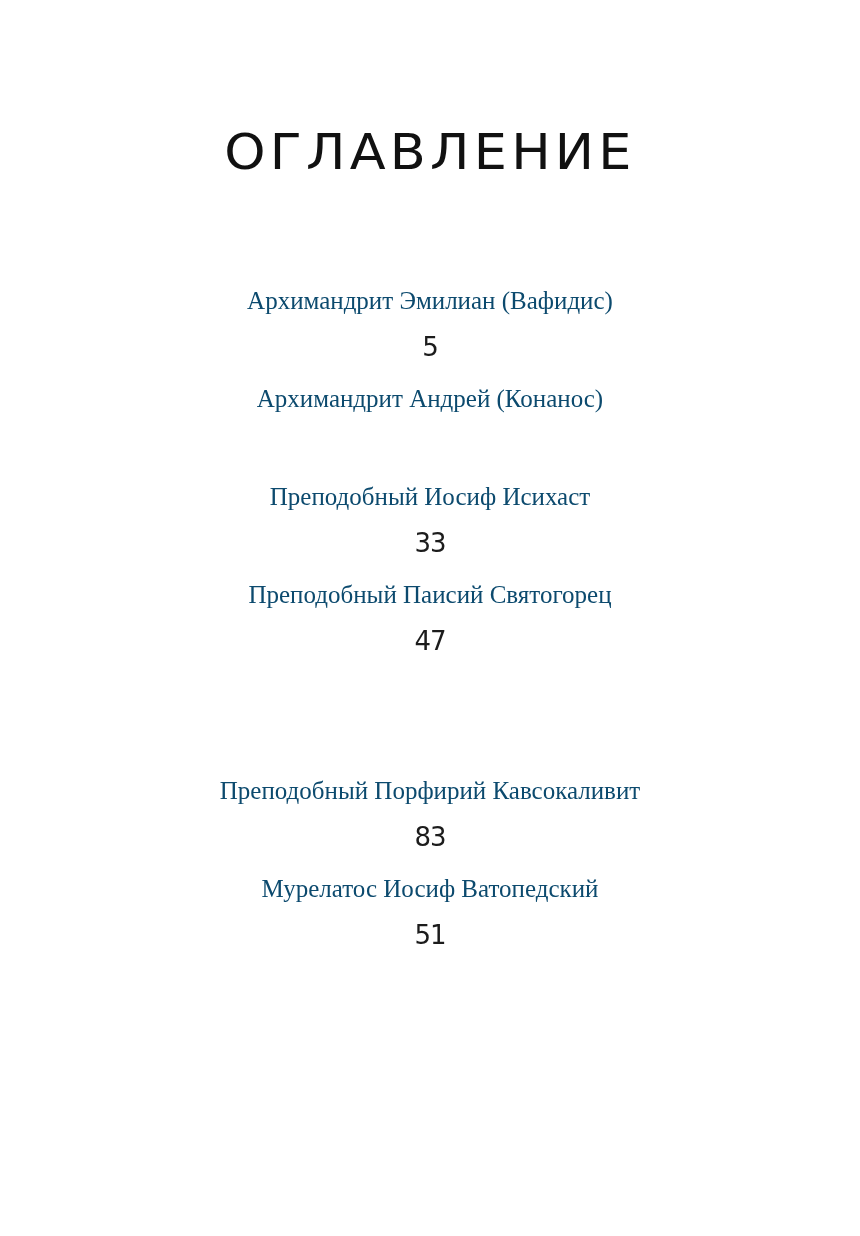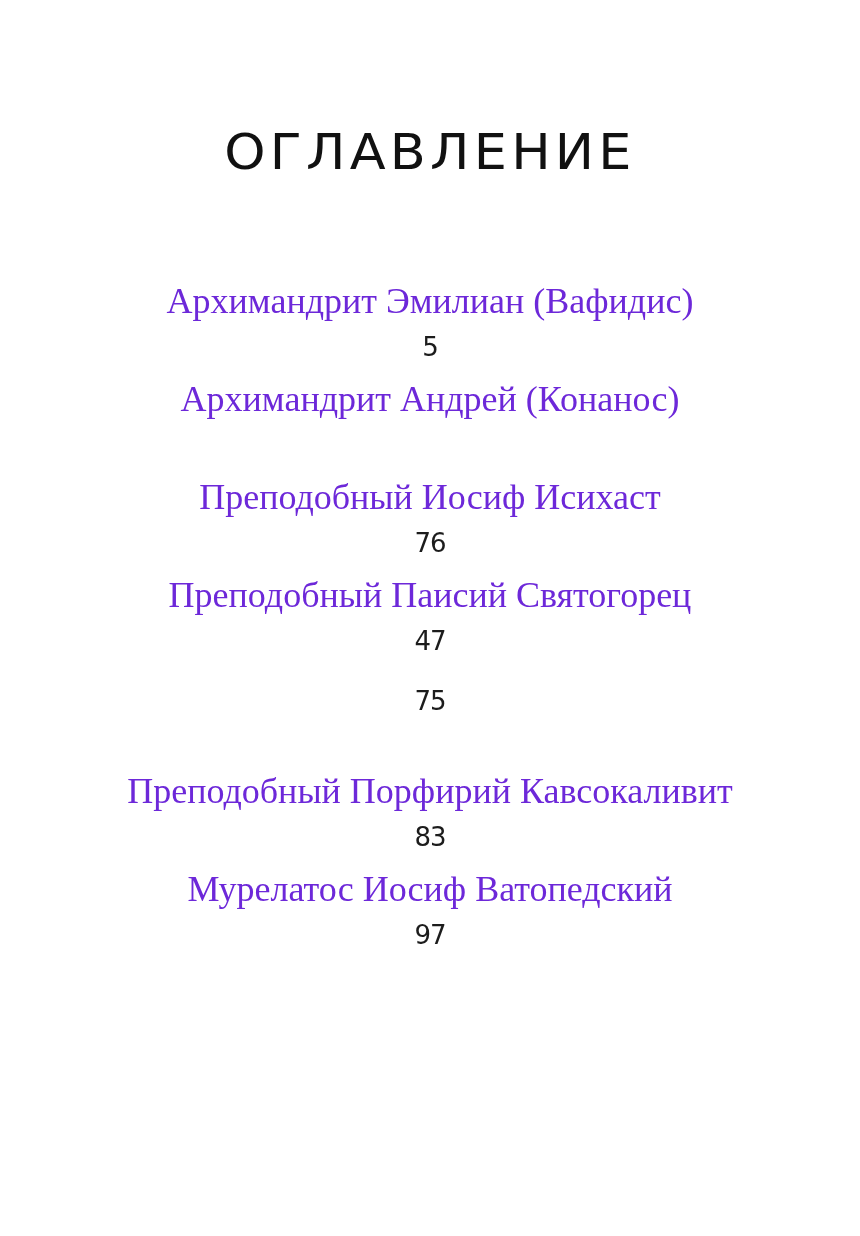--- a/index.html
+++ b/index.html
@@ -38,24 +38,24 @@
       margin: 0;
       padding: 0;
       list-style: none;
     }
     .toc-entry {
       height: 98px;
       text-align: center;
     }
     .toc-title {
       display: block;
-      font-size: 36px;
+      font-size: 25px;
       line-height: 38px;
       height: 38px;
-      color: #6d28d9;
+      color: #0c4a6e;
     }
     .toc-page {
       display: block;
       font-family: "DejaVu Sans", sans-serif;
       font-size: 26px;
       line-height: 54px;
       height: 54px;
       color: #1c1c1c;
       letter-spacing: -1px;
     }
@@ -68,30 +68,29 @@
 <ul class="toc">
   <li class="toc-entry">
     <span class="toc-title">Архимандрит Эмилиан (Вафидис)</span>
     <span class="toc-page">5</span>
   </li>
   <li class="toc-entry">
     <span class="toc-title">Архимандрит Андрей (Конанос)</span>
   </li>
   <li class="toc-entry">
     <span class="toc-title">Преподобный Иосиф Исихаст</span>
-    <span class="toc-page">76</span>
+    <span class="toc-page">33</span>
   </li>
   <li class="toc-entry">
     <span class="toc-title">Преподобный Паисий Святогорец</span>
     <span class="toc-page">47</span>
   </li>
   <li class="toc-entry">
-    <span class="toc-page">75</span>
   </li>
   <li class="toc-entry">
     <span class="toc-title">Преподобный Порфирий Кавсокаливит</span>
     <span class="toc-page">83</span>
   </li>
   <li class="toc-entry">
     <span class="toc-title">Мурелатос Иосиф Ватопедский</span>
-    <span class="toc-page">97</span>
+    <span class="toc-page">51</span>
   </li>
 </ul>
 
 </body></html>

